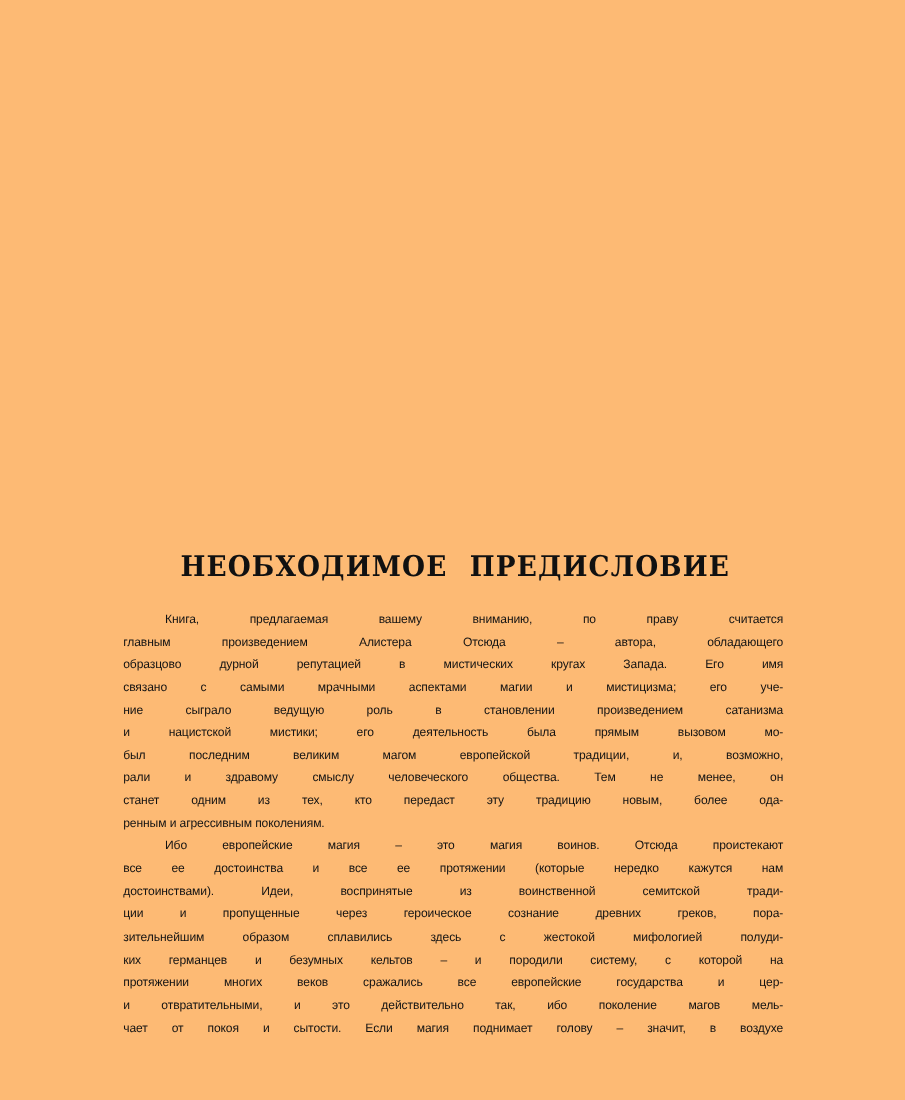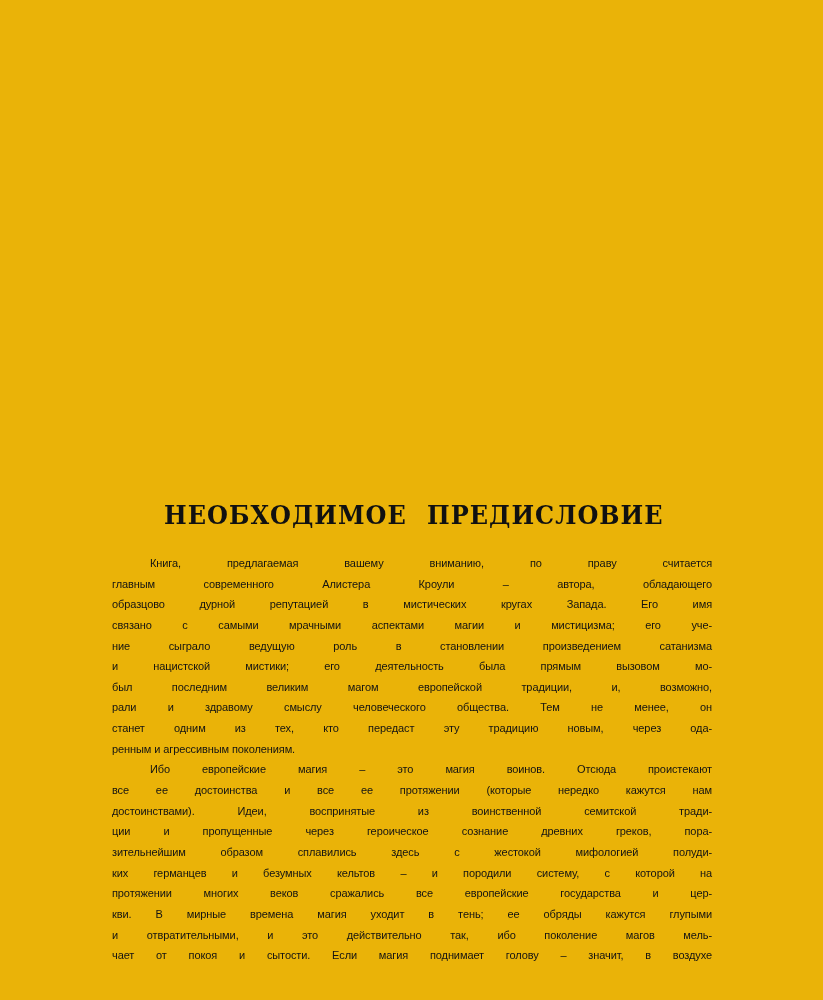--- a/index.html
+++ b/index.html
@@ -5,21 +5,21 @@
 <style>
   html, body {
     margin: 0;
     padding: 0;
     background: #ffffff;
   }
   .page {
     position: relative;
     width: 823px;
     height: 1000px;
-    background: #eab308;
+    background: #fdba74;
     overflow: hidden;
     color: #151515;
   }
   .chapter-heading {
     position: absolute;
     left: 164px;
     top: 483px;
     font-family: "DejaVu Serif", "Liberation Serif", serif;
     font-weight: bold;
     font-size: 24px;
@@ -57,33 +57,32 @@
 </style>
 </head>
 <body>
 
 <div class="page">
   <h1 class="chapter-heading">НЕОБХОДИМОЕ ПРЕДИСЛОВИЕ</h1>
 
   <div class="text-block">
 
   <div class="text-line indent">Книга, предлагаемая вашему вниманию, по праву считается</div>
-      <div class="text-line">главным современного Алистера Кроули – автора, обладающего</div>
+      <div class="text-line">главным произведением Алистера Отсюда – автора, обладающего</div>
       <div class="text-line">образцово дурной репутацией в мистических кругах Запада. Его имя</div>
       <div class="text-line">связано с самыми мрачными аспектами магии и мистицизма; его уче-</div>
       <div class="text-line">ние сыграло ведущую роль в становлении произведением сатанизма</div>
       <div class="text-line">и нацистской мистики; его деятельность была прямым вызовом мо-</div>
       <div class="text-line">был последним великим магом европейской традиции, и, возможно,</div>
       <div class="text-line">рали и здравому смыслу человеческого общества. Тем не менее, он</div>
-      <div class="text-line">станет одним из тех, кто передаст эту традицию новым, через ода-</div>
+      <div class="text-line">станет одним из тех, кто передаст эту традицию новым, более ода-</div>
       <div class="text-line para-end">ренным и агрессивным поколениям.</div>
       <div class="text-line indent">Ибо европейские магия – это магия воинов. Отсюда проистекают</div>
       <div class="text-line">все ее достоинства и все ее протяжении (которые нередко кажутся нам</div>
       <div class="text-line">достоинствами). Идеи, воспринятые из воинственной семитской тради-</div>
       <div class="text-line">ции и пропущенные через героическое сознание древних греков, пора-</div>
       <div class="text-line">зительнейшим образом сплавились здесь с жестокой мифологией полуди-</div>
       <div class="text-line">ких германцев и безумных кельтов – и породили систему, с которой на</div>
       <div class="text-line">протяжении многих веков сражались все европейские государства и цер-</div>
-      <div class="text-line">кви. В мирные времена магия уходит в тень; ее обряды кажутся глупыми</div>
       <div class="text-line">и отвратительными, и это действительно так, ибо поколение магов мель-</div>
       <div class="text-line">чает от покоя и сытости. Если магия поднимает голову – значит, в воздухе</div>
     </div>
 </div>
 
 </body></html>

